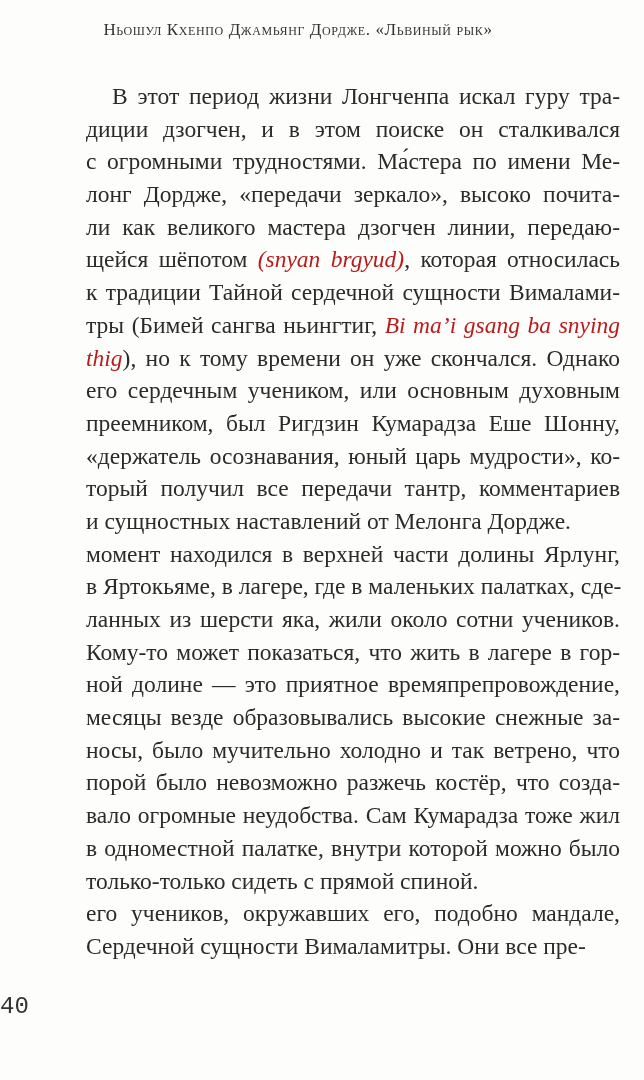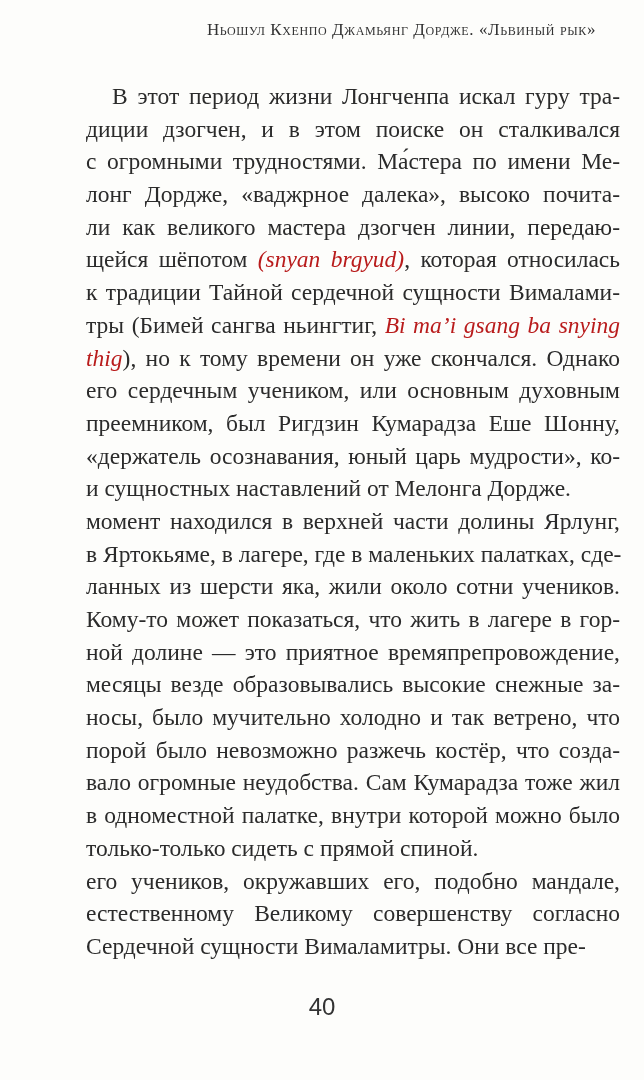--- a/index.html
+++ b/index.html
@@ -13,21 +13,21 @@
     position: relative;
     overflow: hidden;
     color: #2a2a2a;
     font-family: "DejaVu Serif", "Liberation Serif", serif;
   }
   .running-head {
     position: absolute;
     top: 20px;
     left: 0;
     width: 596px;
-    text-align: right;
+    text-align: center;
     font-family: "Liberation Serif", "DejaVu Serif", serif;
     font-variant: small-caps;
     font-size: 17px;
     letter-spacing: 0.6px;
     color: #333;
   }
   .body-text {
     position: absolute;
     top: 80px;
     left: 86px;
@@ -48,60 +48,60 @@
   .line.last { text-align-last: left; }
   .line .it {
     font-style: italic;
     color: #b91c1c;
   }
   .page-number {
     position: absolute;
     top: 993px;
     left: 0;
     width: 644px;
-    text-align: center;
-    font-family: Liberation Sans, sans-serif;
+    text-align: left;
+    font-family: Liberation Mono, monospace;
     font-size: 24px;
     color: #333;
   }
 </style>
 </head>
 <body>
 
 <div class="running-head">Ньошул Кхенпо Джамьянг Дордже. «Львиный рык»</div>
 
 <div class="body-text" id="body-text">
     <div>
       <div class="line indent"><span>В этот период жизни Лонгченпа искал гуру тра-</span></div>
       <div class="line"><span>диции дзогчен, и в этом поиске он сталкивался</span></div>
       <div class="line"><span>с огромными трудностями. Ма́стера по имени Ме-</span></div>
-      <div class="line"><span>лонг Дордже, «ваджрное далека», высоко почита-</span></div>
+      <div class="line"><span>лонг Дордже, «передачи зеркало», высоко почита-</span></div>
       <div class="line"><span>ли как великого мастера дзогчен линии, передаю-</span></div>
       <div class="line"><span>щейся шёпотом </span><span class="it">(snyan brgyud)</span><span>, которая относилась</span></div>
       <div class="line"><span>к традиции Тайной сердечной сущности Вималами-</span></div>
       <div class="line"><span>тры (Бимей сангва ньингтиг, </span><span class="it">Bi ma’i gsang ba snying</span></div>
       <div class="line"><span></span><span class="it">thig</span><span>), но к тому времени он уже скончался. Однако</span></div>
       <div class="line"><span>его сердечным учеником, или основным духовным</span></div>
       <div class="line"><span>преемником, был Ригдзин Кумарадза Еше Шонну,</span></div>
       <div class="line"><span>«держатель осознавания, юный царь мудрости», ко-</span></div>
+      <div class="line"><span>торый получил все передачи тантр, комментариев</span></div>
       <div class="line last"><span>и сущностных наставлений от Мелонга Дордже.</span></div>
     </div>
     <div>
       <div class="line"><span>момент находился в верхней части долины Ярлунг,</span></div>
       <div class="line"><span>в Яртокьяме, в лагере, где в маленьких палатках, сде-</span></div>
       <div class="line"><span>ланных из шерсти яка, жили около сотни учеников.</span></div>
       <div class="line"><span>Кому-то может показаться, что жить в лагере в гор-</span></div>
       <div class="line"><span>ной долине — это приятное времяпрепровождение,</span></div>
       <div class="line"><span>месяцы везде образовывались высокие снежные за-</span></div>
       <div class="line"><span>носы, было мучительно холодно и так ветрено, что</span></div>
       <div class="line"><span>порой было невозможно разжечь костёр, что созда-</span></div>
       <div class="line"><span>вало огромные неудобства. Сам Кумарадза тоже жил</span></div>
       <div class="line"><span>в одноместной палатке, внутри которой можно было</span></div>
       <div class="line last"><span>только-только сидеть с прямой спиной.</span></div>
     </div>
     <div>
       <div class="line"><span>его учеников, окружавших его, подобно мандале,</span></div>
-      <div class="line"><span>естественному Великому совершенству согласно</span></div>
       <div class="line last"><span>Сердечной сущности Вималамитры. Они все пре-</span></div>
     </div>
   </div>
 
 <div class="page-number">40</div>
 
 </body></html>

